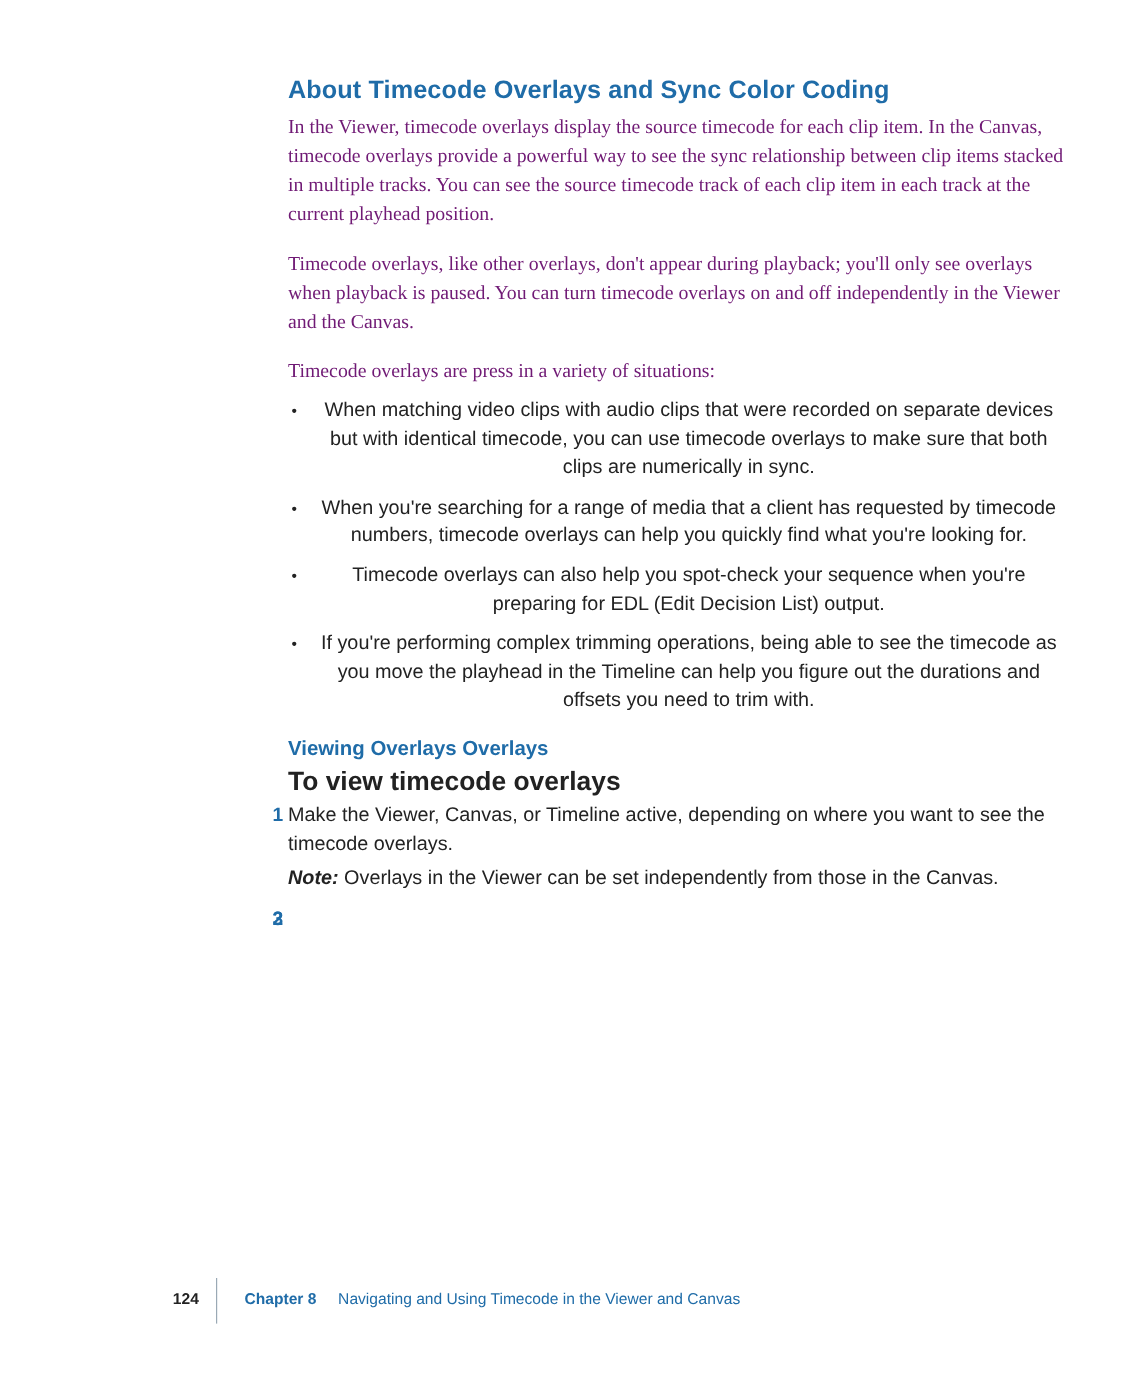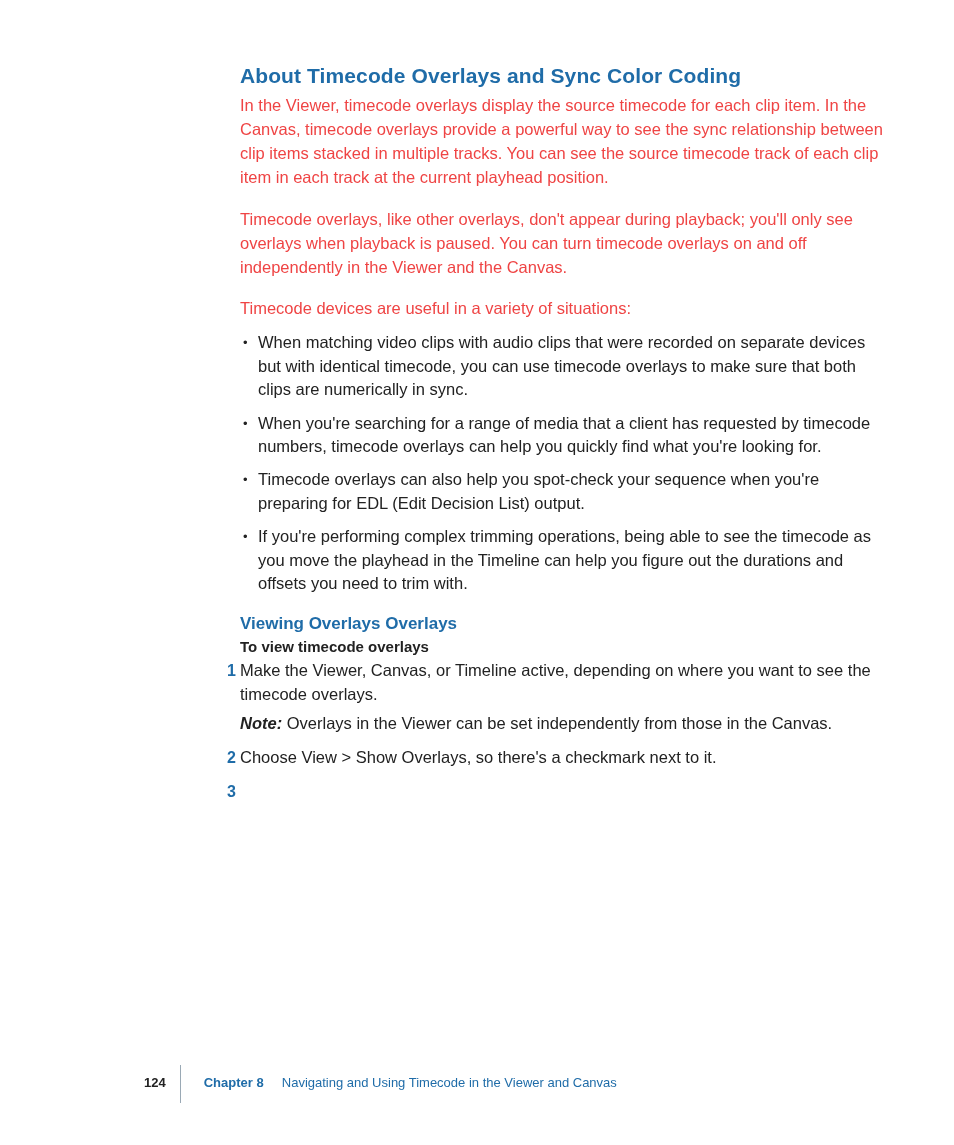--- a/index.html
+++ b/index.html
@@ -20,52 +20,54 @@
     color: #1f6ca8;
     font-size: 21px;
     font-weight: 600;
     margin: 0 0 6px 0;
     letter-spacing: 0.1px;
   }
   .para {
     font-size: 16.5px;
     line-height: 1.45;
     margin: 0 0 18px 0;
-    color: #ef4444;
+    color: #701a75;
+    font-family: Liberation Serif, serif;
   }
   .bullets {
     list-style: none;
     padding: 0;
     margin: 0 0 18px 0;
   }
   .bullets li {
     position: relative;
     padding-left: 18px;
     margin-bottom: 10px;
     font-size: 16.5px;
     line-height: 1.42;
+    text-align: center;
   }
   .bullets li::before {
     content: "•";
     position: absolute;
     left: 3px;
     top: 0;
     font-size: 13px;
     line-height: 1.8;
     color: #222;
   }
   .heading-2 {
     color: #1f6ca8;
     font-size: 17px;
     font-weight: 600;
     margin: 0 0 4px 0;
   }
   .subhead {
     font-weight: 600;
-    font-size: 15px;
+    font-size: 22px;
     margin: 0 0 4px 0;
   }
   .steps {
     list-style: none;
     padding: 0;
     margin: 0 0 14px 0;
     counter-reset: stp;
   }
   .steps li {
     position: relative;
@@ -129,21 +131,21 @@
   }
 </style>
 </head>
 <body>
 
 <div class="page">
 
   <h2 class="heading-1">About Timecode Overlays and Sync Color Coding</h2>
   <p class="para">In the Viewer, timecode overlays display the source timecode for each clip item. In the Canvas, timecode overlays provide a powerful way to see the sync relationship between clip items stacked in multiple tracks. You can see the source timecode track of each clip item in each track at the current playhead position.</p>
   <p class="para">Timecode overlays, like other overlays, don't appear during playback; you'll only see overlays when playback is paused. You can turn timecode overlays on and off independently in the Viewer and the Canvas.</p>
-  <p class="para" style="margin-bottom:10px;">Timecode devices are useful in a variety of situations:</p>
+  <p class="para" style="margin-bottom:10px;">Timecode overlays are press in a variety of situations:</p>
 
   <ul class="bullets">
     <li>When matching video clips with audio clips that were recorded on separate devices but with identical timecode, you can use timecode overlays to make sure that both clips are numerically in sync.</li>
     <li>When you're searching for a range of media that a client has requested by timecode numbers, timecode overlays can help you quickly find what you're looking for.</li>
     <li>Timecode overlays can also help you spot-check your sequence when you're preparing for EDL (Edit Decision List) output.</li>
     <li>If you're performing complex trimming operations, being able to see the timecode as you move the playhead in the Timeline can help you figure out the durations and offsets you need to trim with.</li>
   </ul>
 
   <h3 class="heading-2">Viewing Overlays Overlays</h3>
 
@@ -154,21 +156,20 @@
       <span class="num">1</span>
       <span>Make the Viewer, Canvas, or Timeline active, depending on where you want to see the timecode overlays.</span>
       <p class="note">
         <span class="notelbl">Note:</span>
         <span> </span>
         <span>Overlays in the Viewer can be set independently from those in the Canvas.</span>
       </p>
     </li>
     <li>
       <span class="num">2</span>
-      <span>Choose View &gt; Show Overlays, so there's a checkmark next to it.</span>
     </li>
     <li>
       <span class="num">3</span>
     </li>
   </ol>
 
   <div class="rule"></div>
   <div class="footer">
     <span class="pn">124</span>
     <span>

